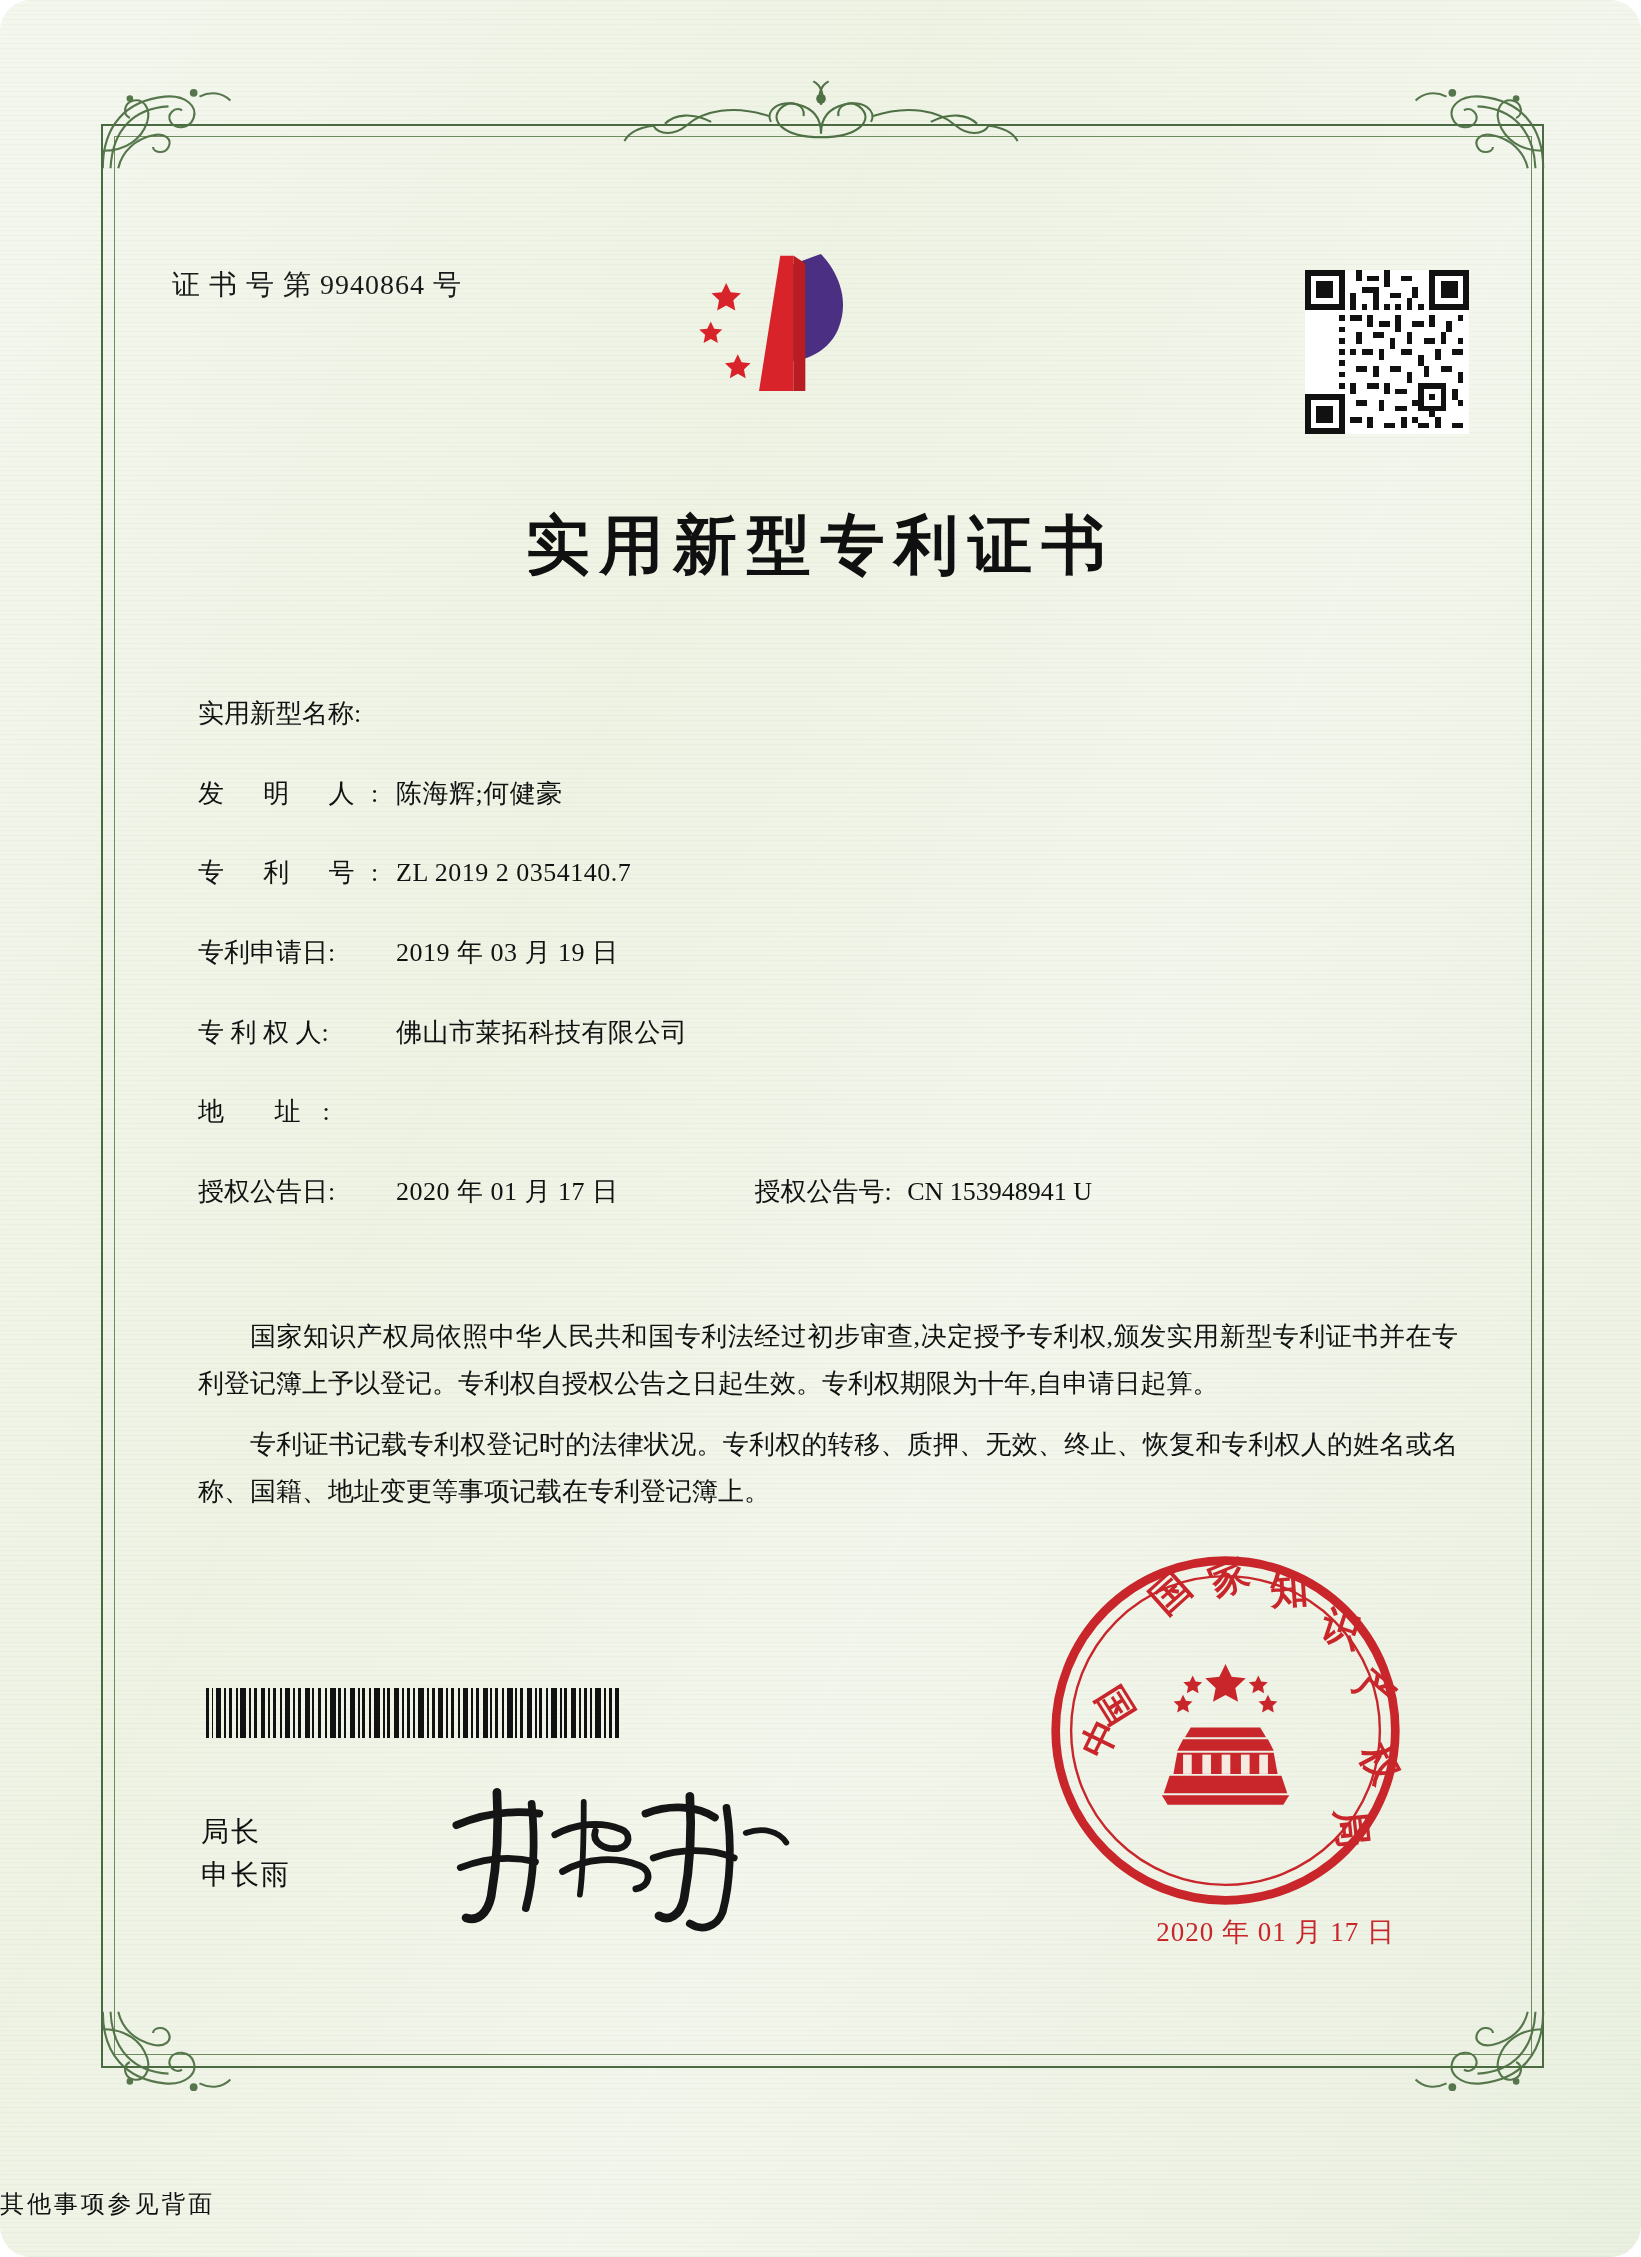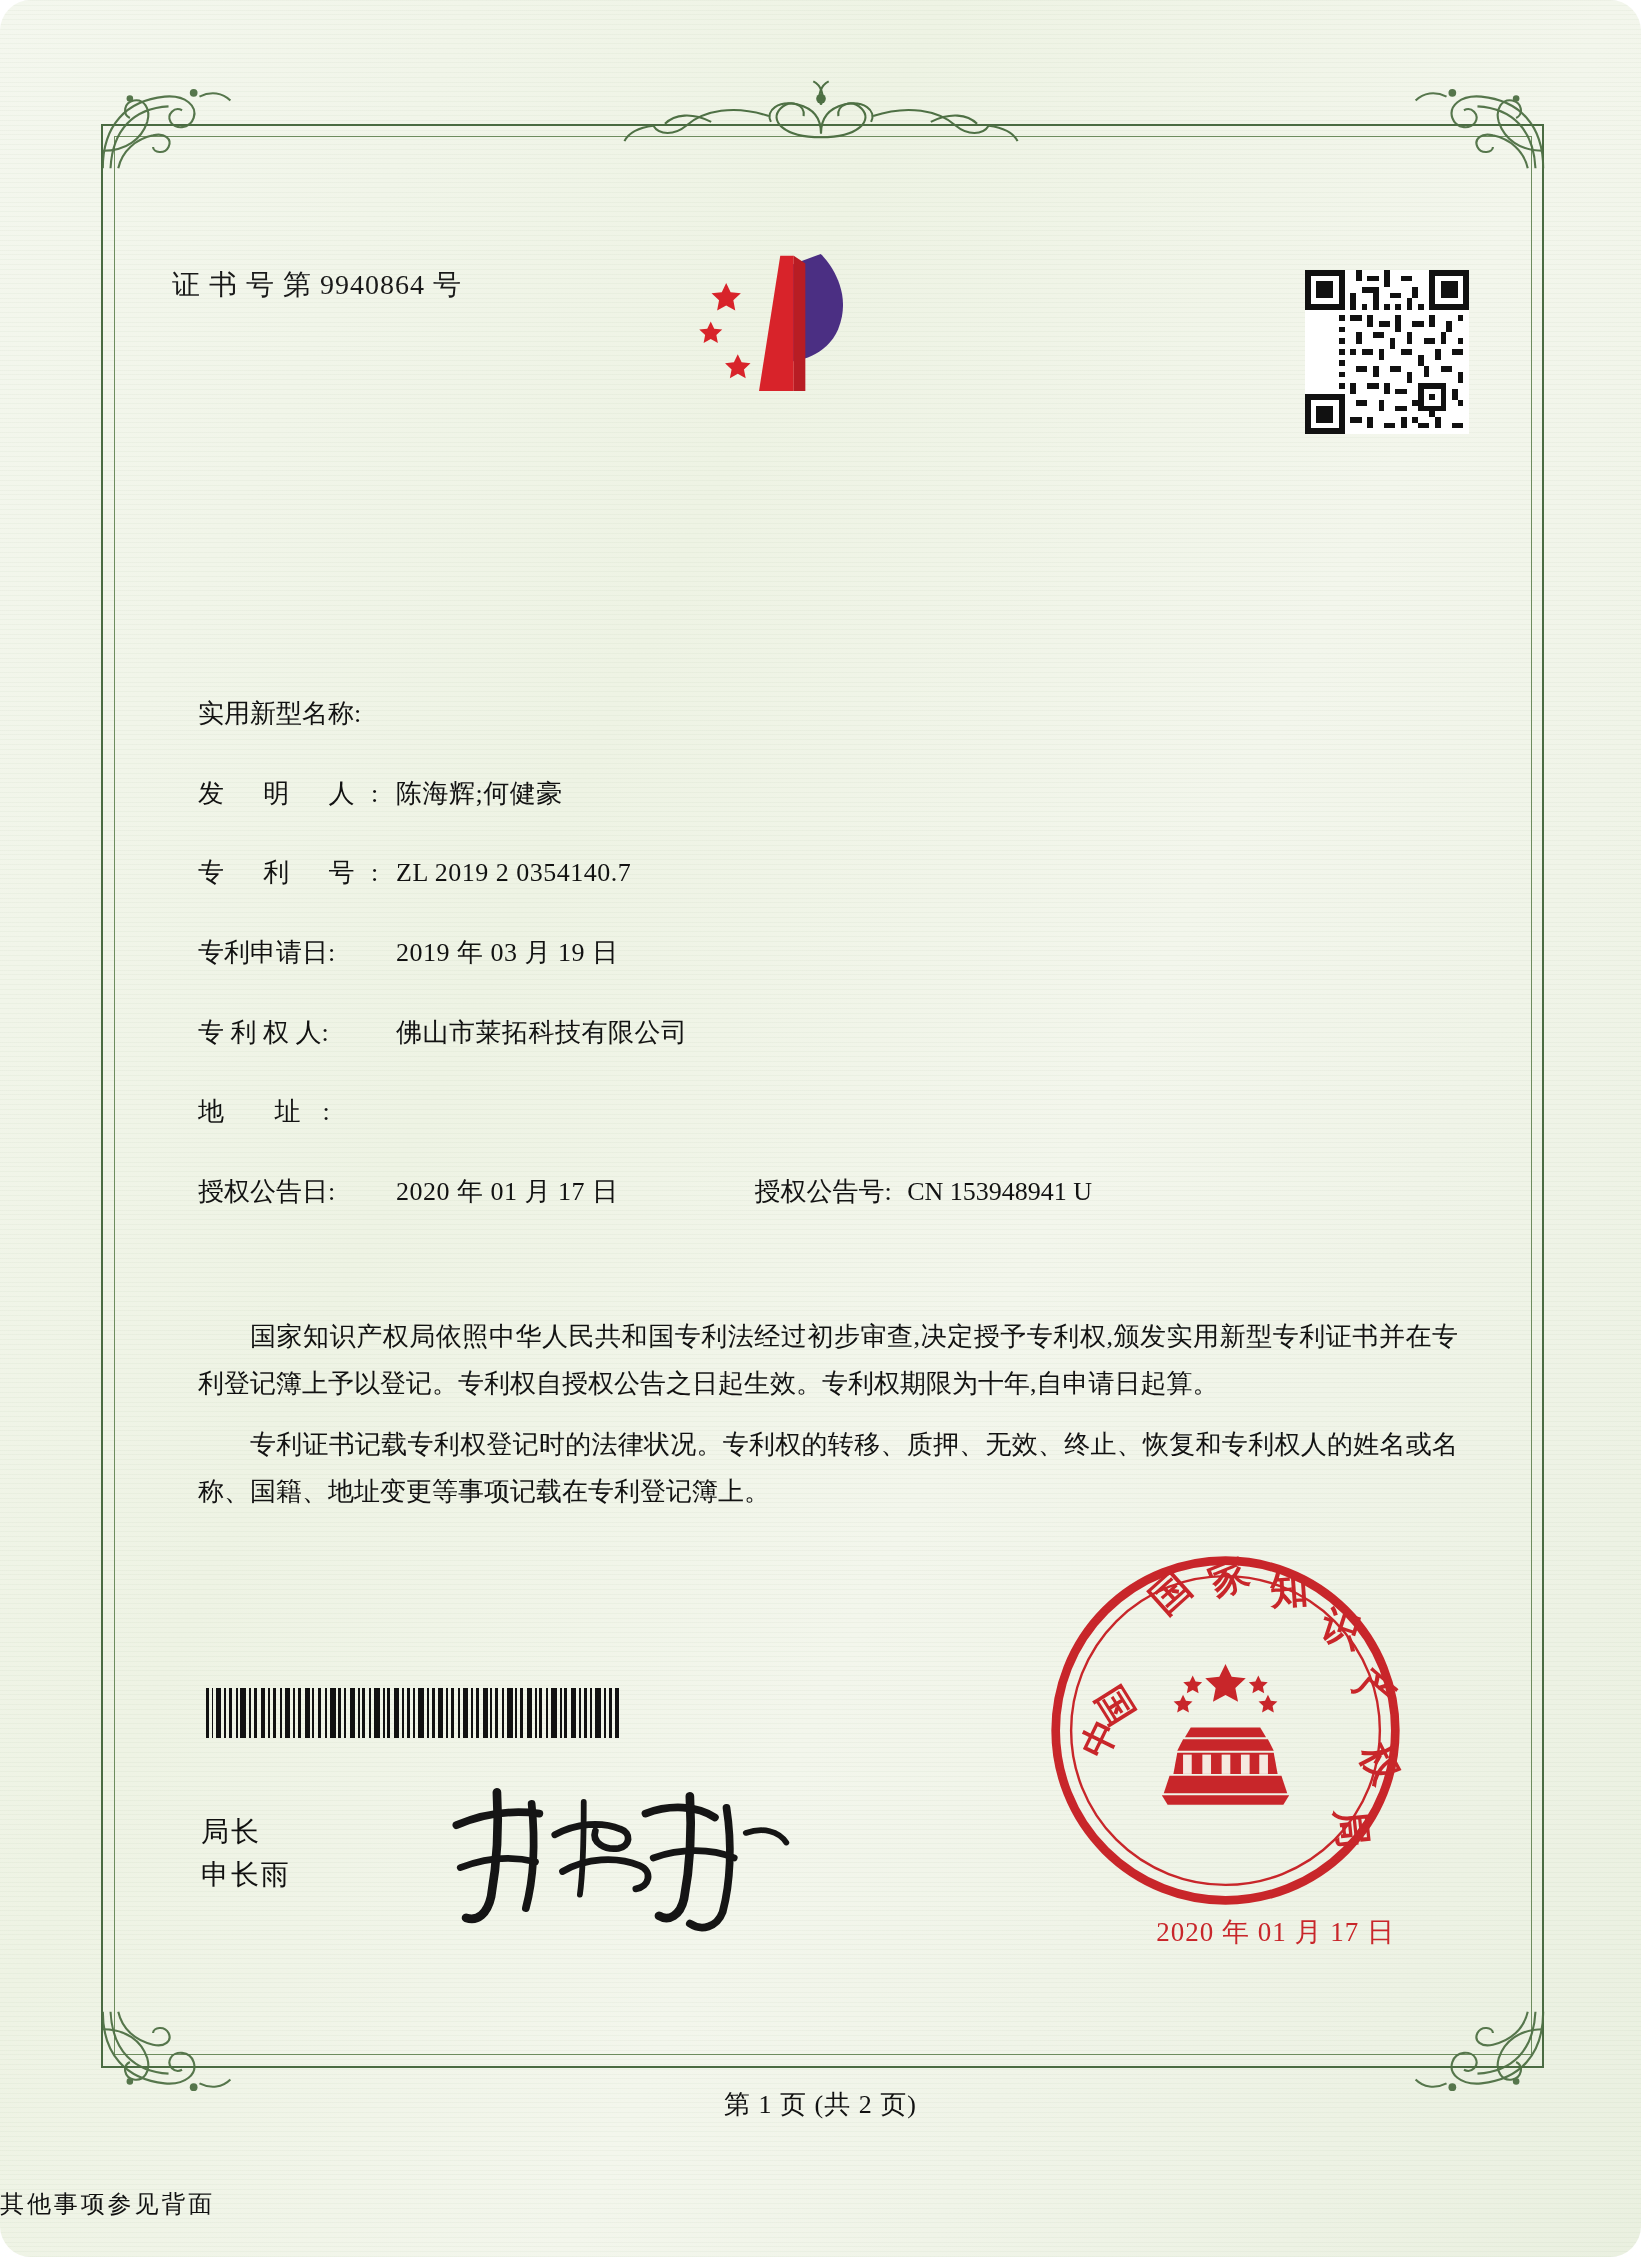--- a/index.html
+++ b/index.html
@@ -384,20 +384,21 @@
           <rect x="17" y="26" width="1" height="2"></rect>
         <rect x="20" y="27" width="2" height="1"></rect>
           <rect x="23" y="26" width="1" height="2"></rect>
         <rect x="26" y="27" width="2" height="1"></rect>
         <rect x="19" y="26" width="1" height="1"></rect>
           <rect x="22" y="25" width="1" height="1"></rect>
       </g>
     </svg>
   </div>
 
+  <div class="title">实用新型专利证书</div>
 
   <div class="fields">
 
     <div class="f-row">
       <div class="f-label">实用新型名称:</div>
     </div>
 
     <div class="f-row">
       <div class="f-label sp1">发 明 人:</div>
       <div class="f-val">陈海辉;何健豪</div>
@@ -569,17 +570,16 @@
       </g>
       <g fill="#c8262a" font-family="DejaVu Serif, serif" font-size="38" font-weight="bold">
         <text x="50" y="150" transform="rotate(58 50 150)">国</text>
         <text x="58" y="216" transform="rotate(-64 58 216)">中</text>
       </g>
     </svg>
   </div>
 
   <div class="seal-date">2020 年 01 月 17 日</div>
 
-  <div class="page-num">第 1 页 (共 2 页)</div>
   <div class="footer-note">其他事项参见背面</div>
 
 </div>
 
 
 </body></html>

